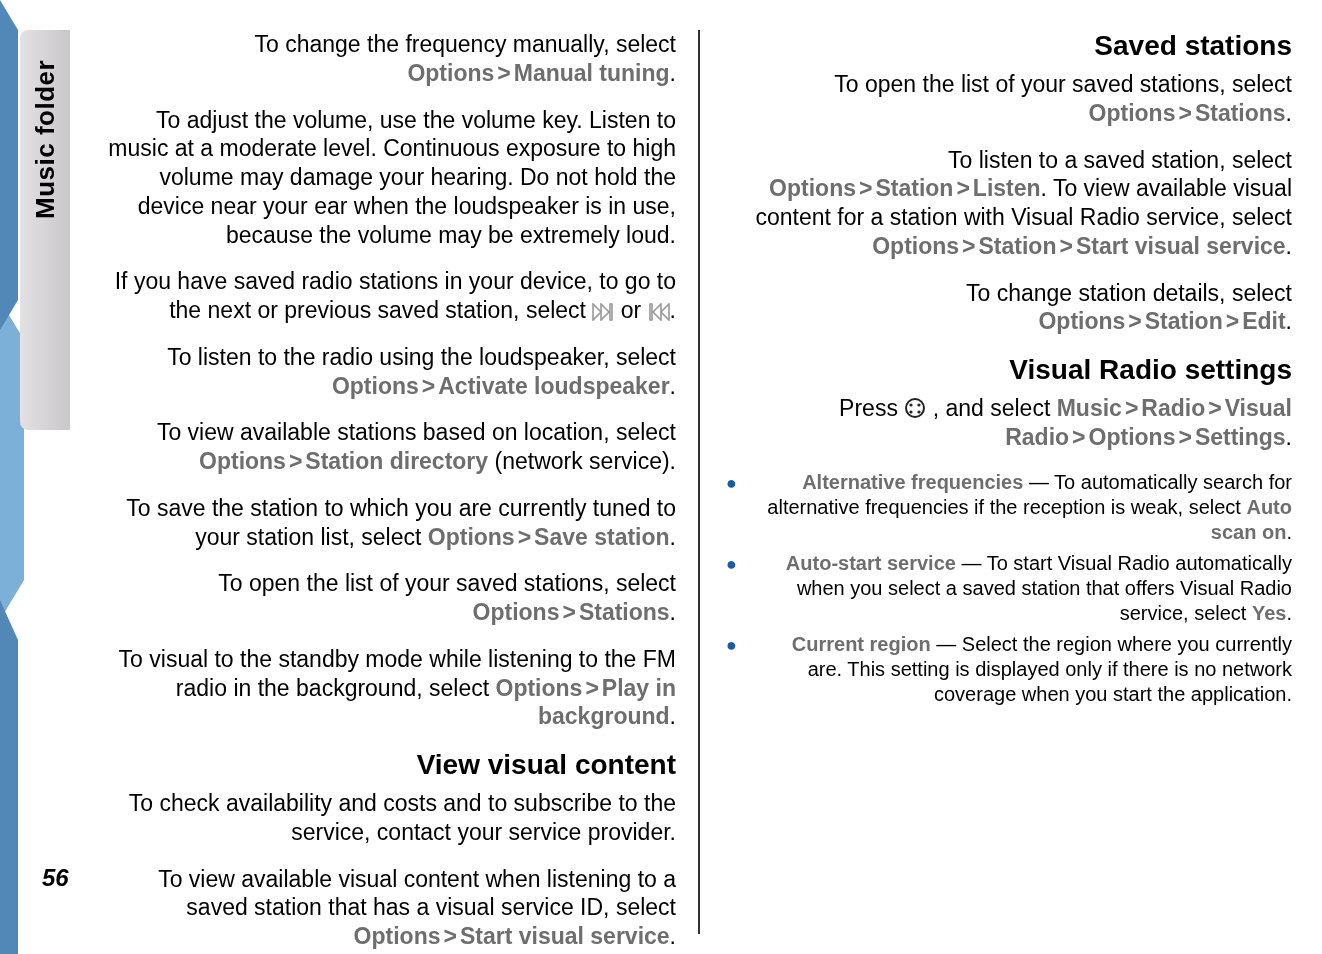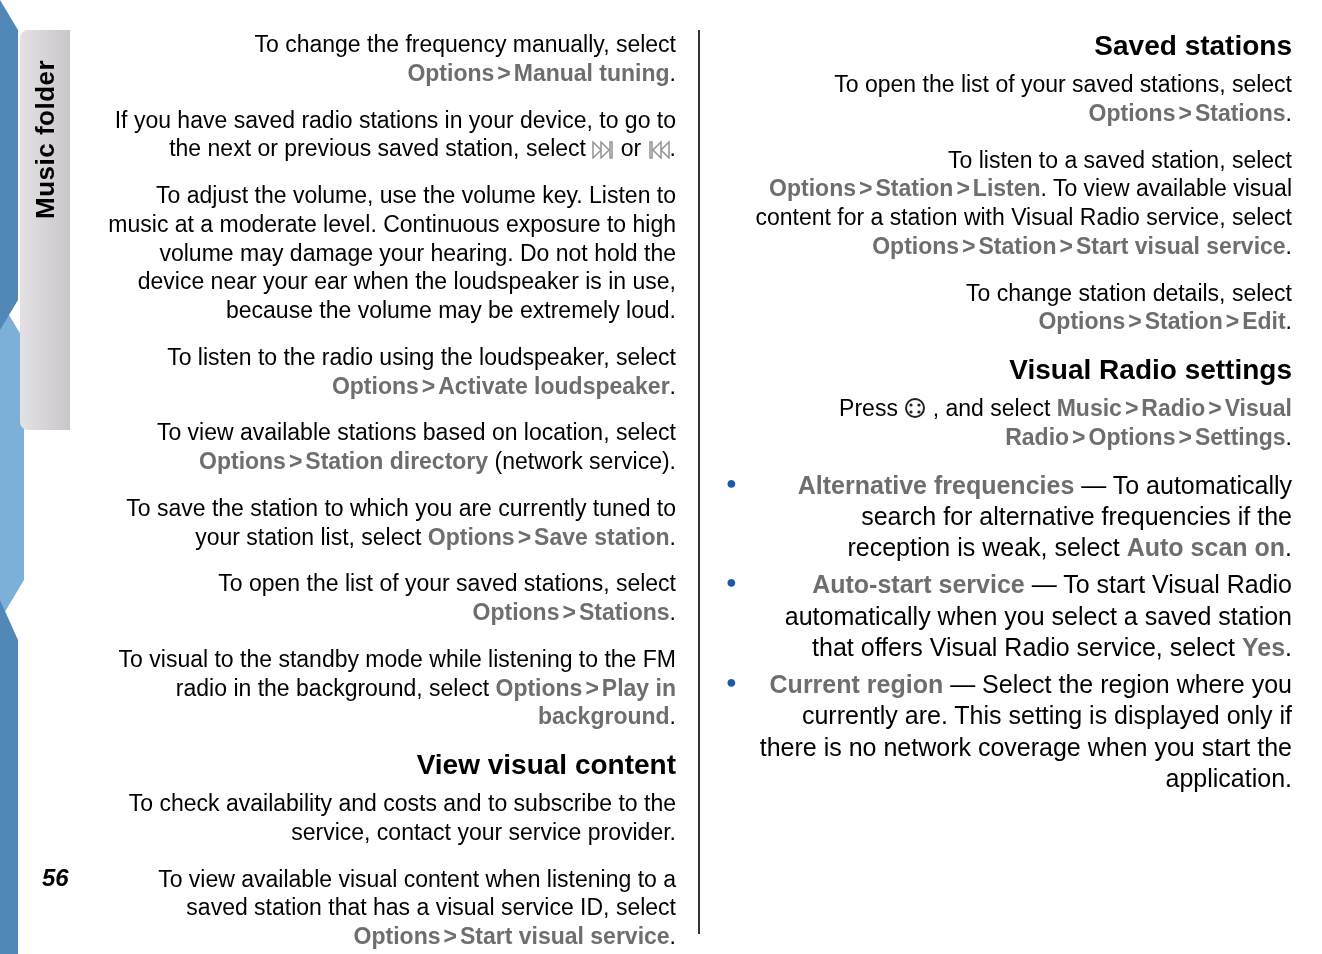--- a/index.html
+++ b/index.html
@@ -71,21 +71,21 @@
   }
   h2 {
     font-size: 28px;
     font-weight: 800;
     margin-bottom: 8px;
   }
   .key { color: #6e6e6e; font-weight: 700; }
   .sep { color: #6e6e6e; font-weight: 700; padding: 0 3px; }
   ul {
     list-style: none;
-    font-size: 25px;
+    font-size: 20px;
     line-height: 1.25;
     font-weight: 500;
   }
   ul li {
     position: relative;
     padding-left: 32px;
     margin-bottom: 6px;
   }
   ul li::before {
     content: "●";
@@ -119,29 +119,29 @@
 <div class="page-num">56</div>
 
 <div class="content">
 
   <div class="col left">
 
     <p>
       <span>To change the frequency manually, select </span><span class="key">Options</span><span class="sep">&gt;</span><span class="key">Manual tuning</span><span>.</span>
     </p>
 
+    <p>To adjust the volume, use the volume key. Listen to music at a moderate level. Continuous exposure to high volume may damage your hearing. Do not hold the device near your ear when the loudspeaker is in use, because the volume may be extremely loud.</p>
+
     <p>
       <span>If you have saved radio stations in your device, to go to the next or previous saved station, select </span><span class="icon-inline"><svg width="22" height="18" viewBox="0 0 22 18">
             <path d="M1 1 L9 9 L1 17 Z M9 1 L17 9 L9 17 Z M18 1 L20 1 L20 17 L18 17 Z" fill="none" stroke="#999" stroke-width="1.6"></path>
           </svg></span><span> or </span><span class="icon-inline"><svg width="22" height="18" viewBox="0 0 22 18">
             <path d="M21 1 L13 9 L21 17 Z M13 1 L5 9 L13 17 Z M2 1 L4 1 L4 17 L2 17 Z" fill="none" stroke="#999" stroke-width="1.6"></path>
           </svg></span><span>.</span>
     </p>
-
-    <p>To adjust the volume, use the volume key. Listen to music at a moderate level. Continuous exposure to high volume may damage your hearing. Do not hold the device near your ear when the loudspeaker is in use, because the volume may be extremely loud.</p>
 
     <p>
       <span>To listen to the radio using the loudspeaker, select </span><span class="key">Options</span><span class="sep">&gt;</span><span class="key">Activate loudspeaker</span><span>.</span>
     </p>
 
     <p>
       <span>To view available stations based on location, select </span><span class="key">Options</span><span class="sep">&gt;</span><span class="key">Station directory</span><span> (network service).</span>
     </p>
 
     <p>

